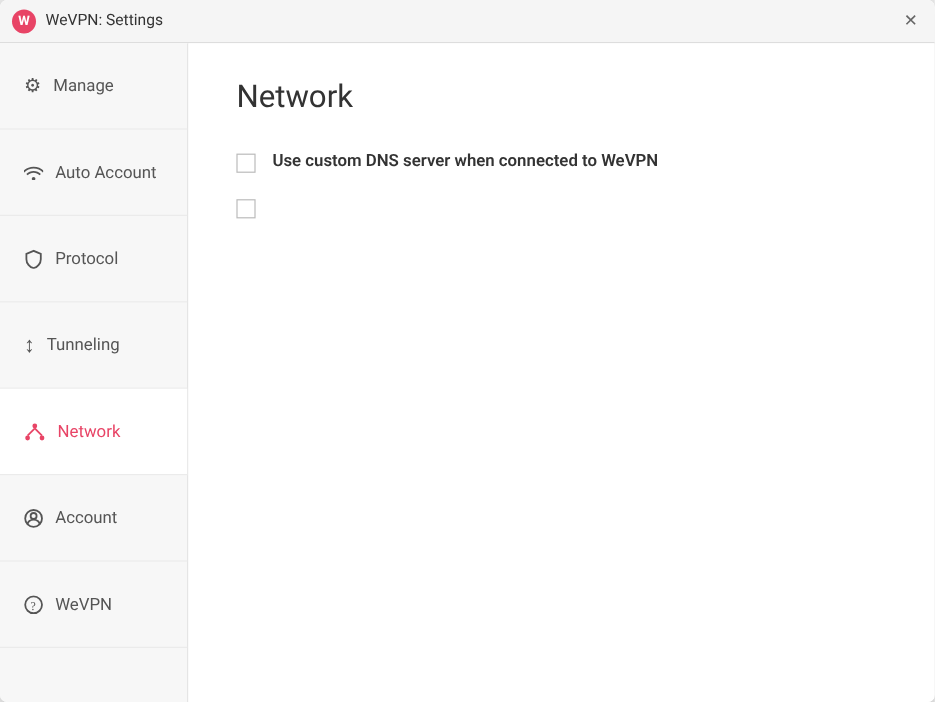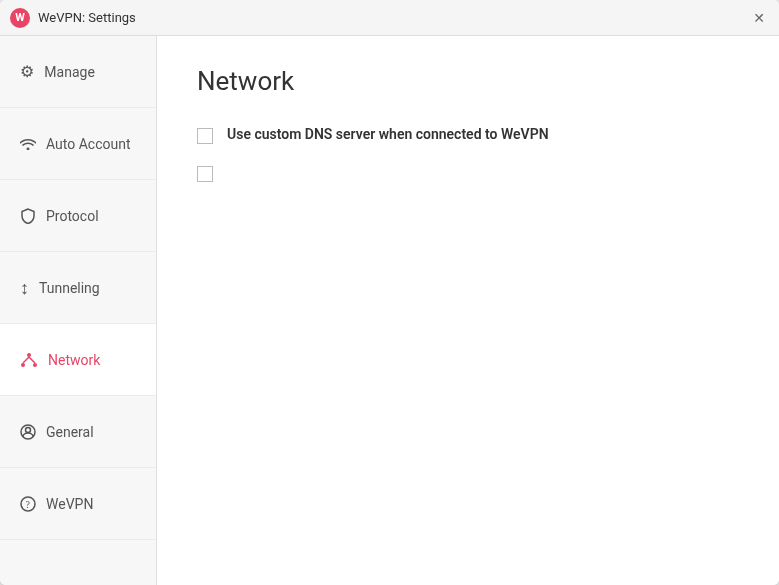--- a/index.html
+++ b/index.html
@@ -227,21 +227,21 @@
         <span style="color:#e84466;">Network</span>
       </div>
       <div class="sidebar-item">
         <span class="sidebar-item-icon">
           <svg width="16" height="16" viewBox="0 0 16 16" fill="none">
             <circle cx="8" cy="8" r="7" stroke="#555" stroke-width="1.5"></circle>
             <circle cx="8" cy="6" r="2.5" stroke="#555" stroke-width="1.5"></circle>
             <path d="M3 13C3 10.8 5.24 9 8 9C10.76 9 13 10.8 13 13" stroke="#555" stroke-width="1.5"></path>
           </svg>
         </span>
-        <span>General</span>
+        <span>Account</span>
       </div>
       <div class="sidebar-item">
         <span class="sidebar-item-icon">
           <svg width="16" height="16" viewBox="0 0 16 16" fill="none">
             <circle cx="8" cy="8" r="7" stroke="#555" stroke-width="1.5"></circle>
             <text x="5.5" y="12" font-size="10" fill="#555" font-family="serif">?</text>
           </svg>
         </span>
         <span>WeVPN</span>
       </div>

